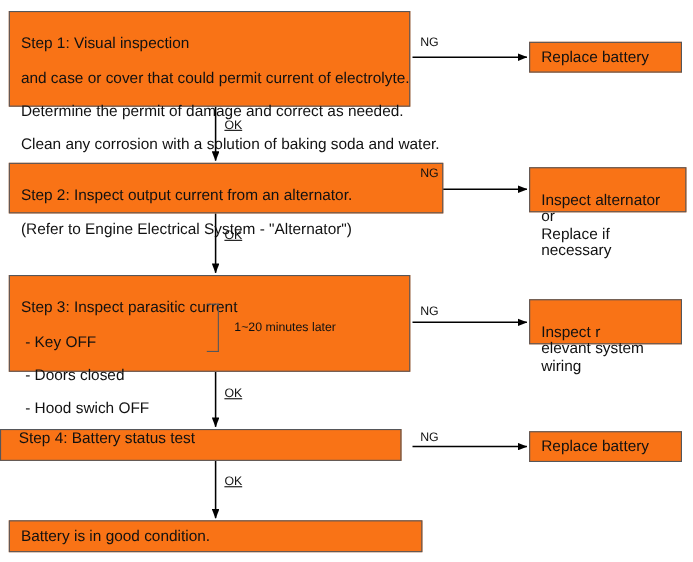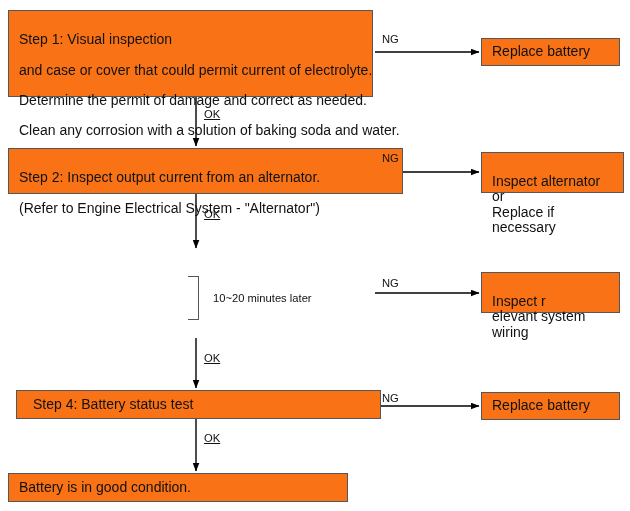--- a/index.html
+++ b/index.html
@@ -33,23 +33,23 @@
     white-space: pre-line;
   }
   .box .line {
     display: block;
     white-space: pre;
   }
   
   #step1-box { left: 8px;  top: 10px;  width: 365px; height: 87px; }
   #step2-box { left: 8px;  top: 148px; width: 395px; height: 46px; }
   #step3-box { left: 8px;  top: 250px; width: 365px; height: 88px; }
-  #step4-box { left: 16px;  top: 390px; width: 365px; height: 29px;
-               display: flex; align-items: center; padding-top: 0; padding-bottom: 0; padding-left: 16px; }
-  #result-box { left: 8px; top: 473px; width: 340px; height: 29px;
+  #step4-box { left: 0;  top: 390px; width: 365px; height: 29px;
+               display: flex; padding-top: 0; padding-bottom: 0; padding-left: 16px; }
+  #result-box { left: 8px; top: 473px; width: 376px; height: 29px;
                display: flex; align-items: center; padding-top: 0; padding-bottom: 0; }
 
   
   #ng1-box { left: 481px; top: 38px;  width: 139px; height: 28px;
              display: flex; align-items: center; padding-top: 0; padding-bottom: 0; }
   #ng2-box { left: 481px; top: 152px; width: 143px; height: 41px; }
   #ng3-box { left: 481px; top: 272px; width: 139px; height: 41px; }
   #ng4-box { left: 481px; top: 392px; width: 139px; height: 28px;
              display: flex; align-items: center; padding-top: 0; padding-bottom: 0; }
 
@@ -140,24 +140,31 @@
     <span class="line">and case or cover that could permit current of electrolyte.</span>
     <span class="line">Determine the permit of damage and correct as needed.</span>
     <span class="line">Clean any corrosion with a solution of baking soda and water.</span>
   </div>
 
   <div class="box" id="step2-box">
     <span class="line">Step 2: Inspect output current from an alternator.</span>
     <span class="line">(Refer to Engine Electrical System - "Alternator")</span>
   </div>
 
+  <div class="box" id="step3-box">
+    <span class="line">Step 3: Inspect parasitic current</span>
+    <span class="line"> - Key OFF</span>
+    <span class="line"> - Doors closed</span>
+    <span class="line"> - Hood swich OFF</span>
+    <span class="line">   Specification: Max. 50mA</span>
+  </div>
 
   <div id="bracket-note">
     <div id="bracket-shape"></div>
-    <div id="bracket-label">10~20 minutes later</div>
+    <div id="bracket-label">1~20 minutes later</div>
   </div>
 
   <div class="box" id="step4-box">
     <span class="line">Step 4: Battery status test</span>
   </div>
 
   <div class="box" id="result-box">
     <span class="line">Battery is in good condition.</span>
   </div>
 

